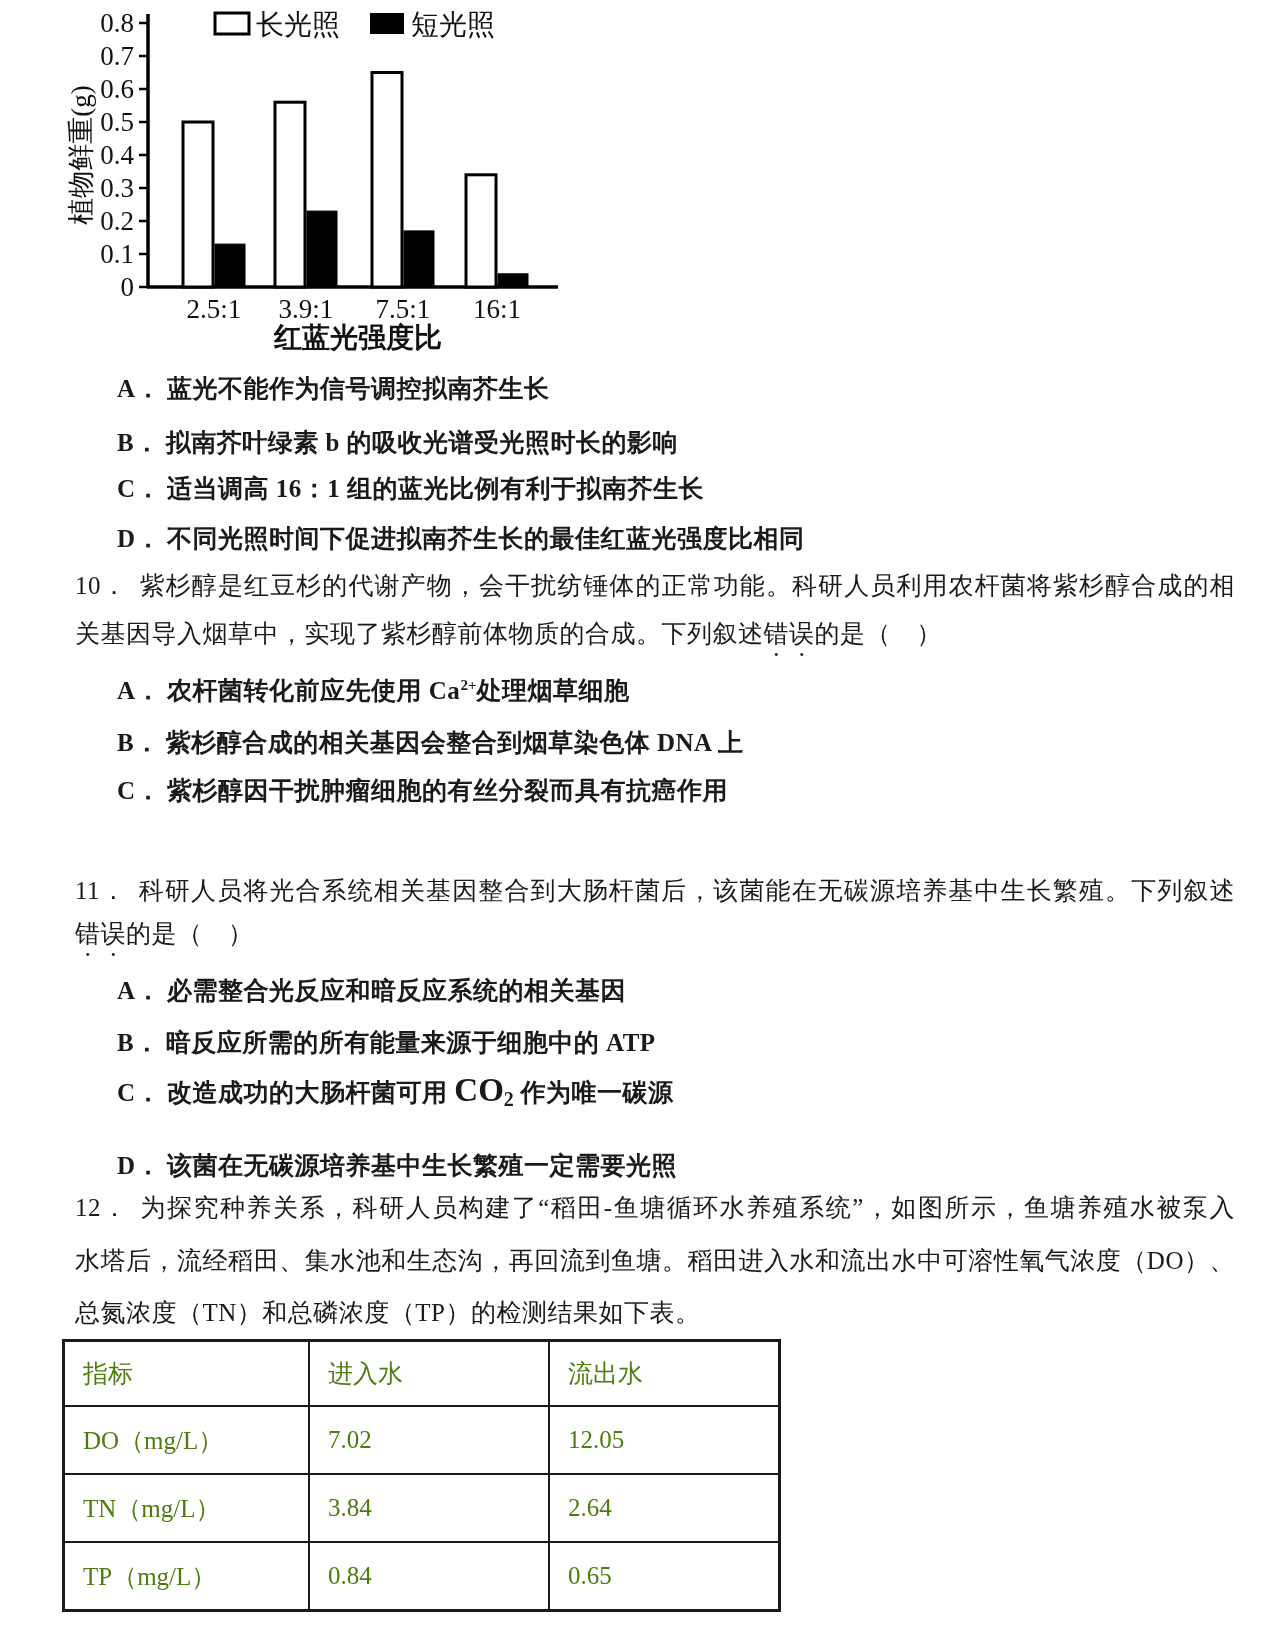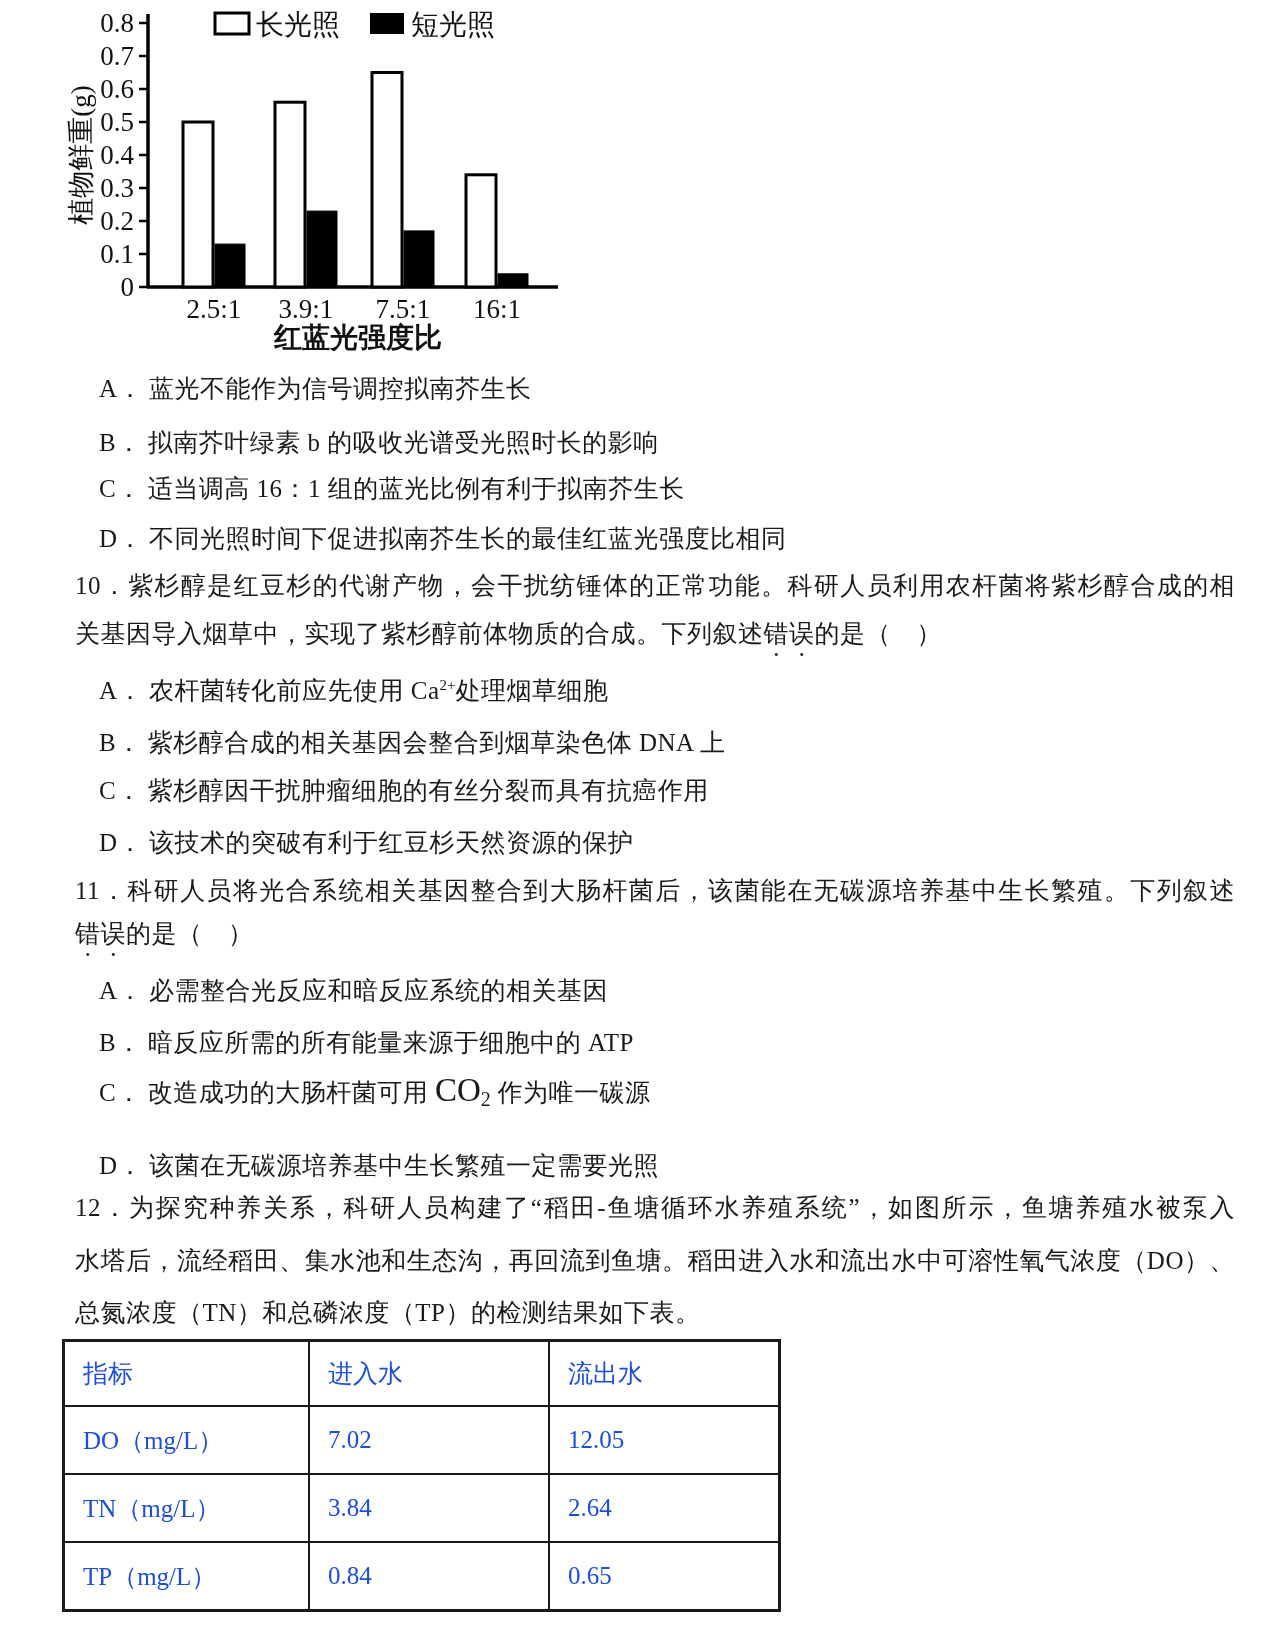--- a/index.html
+++ b/index.html
@@ -6,41 +6,41 @@
   .page{
     position:relative; width:1279px; height:1629px; background:#ffffff;
     font-family:"Liberation Serif","DejaVu Serif",serif;
     color:#1a1a1a; overflow:hidden;
   }
   .line{
     position:absolute; left:75px; font-size:25px; line-height:1.12;
     white-space:nowrap; letter-spacing:0.5px;
   }
   .just{ width:1160px; white-space:normal; text-align:justify; text-align-last:justify; }
-  .opt{ left:99px; }
+  .opt{ left:117px;font-weight:bold; }
   .optlabel{ margin-right:6px; }
-  .qnum{ }
+  .qnum{ margin-right:12px; }
   .emph{
     -webkit-text-emphasis:filled dot; -webkit-text-emphasis-position:under;
     text-emphasis:filled dot; text-emphasis-position:under right;
   }
   sup.ion{ font-size:15px; vertical-align:9px; letter-spacing:0; }
   .formula{ font-size:33px; letter-spacing:0;text-align:right; }
   .formula sub{ font-size:20px; vertical-align:-5px; }
   
   .chart{ position:absolute; left:58px; top:0; }
   .chart text{ font-family:"Liberation Serif","DejaVu Serif",serif; fill:#111111; }
   
   .dtable{
     position:absolute; left:62px; top:1339px;
     border-collapse:collapse; table-layout:fixed;
   }
   .dtable td{
     border:2px solid #1a1a1a; padding:0 0 0 18px;
-    font-size:25px; color:#1d4ed8; vertical-align:middle;
+    font-size:25px; color:#4d7c0f; vertical-align:middle;
   }
   .dtable tr td{ height:66px; }
   .dtable tr.hdr td{ height:63px; }
   .dtable{ border:3px solid #1a1a1a; }
   .c1{ width:225px; } .c2{ width:220px;border-radius:29px; } .c3{ width:210px; }
 </style>
 </head>
 <body>
 
 <div class="page">
@@ -90,21 +90,20 @@
   <div class="line opt" style="top:429px"><span class="optlabel">B．</span><span>拟南芥叶绿素 b 的吸收光谱受光照时长的影响</span></div>
   <div class="line opt" style="top:475px"><span class="optlabel">C．</span><span>适当调高 16：1 组的蓝光比例有利于拟南芥生长</span></div>
   <div class="line opt" style="top:525px"><span class="optlabel">D．</span><span>不同光照时间下促进拟南芥生长的最佳红蓝光强度比相同</span></div>
 
   <div class="line just" style="top:572px"><span class="qnum">10．</span><span>紫杉醇是红豆杉的代谢产物，会干扰纺锤体的正常功能。科研人员利用农杆菌将紫杉醇合成的相</span></div>
   <div class="line" style="top:620px"><span>关基因导入烟草中，实现了紫杉醇前体物质的合成。下列叙述</span><span class="emph">错误</span><span>的是（　）</span></div>
 
   <div class="line opt" style="top:677px"><span class="optlabel">A．</span><span>农杆菌转化前应先使用 Ca</span><sup class="ion">2+</sup><span>处理烟草细胞</span></div>
   <div class="line opt" style="top:729px"><span class="optlabel">B．</span><span>紫杉醇合成的相关基因会整合到烟草染色体 DNA 上</span></div>
   <div class="line opt" style="top:777px"><span class="optlabel">C．</span><span>紫杉醇因干扰肿瘤细胞的有丝分裂而具有抗癌作用</span></div>
-  <div class="line opt" style="top:829px"><span class="optlabel">D．</span><span>该技术的突破有利于红豆杉天然资源的保护</span></div>
 
   <div class="line just" style="top:877px"><span class="qnum">11．</span><span>科研人员将光合系统相关基因整合到大肠杆菌后，该菌能在无碳源培养基中生长繁殖。下列叙述</span></div>
   <div class="line" style="top:920px"><span class="emph">错误</span><span>的是（　）</span></div>
 
   <div class="line opt" style="top:1029px"><span class="optlabel">B．</span><span>暗反应所需的所有能量来源于细胞中的 ATP</span></div>
   <div class="line opt" style="top:977px"><span class="optlabel">A．</span><span>必需整合光反应和暗反应系统的相关基因</span></div>
   <div class="line opt" style="top:1072px"><span class="optlabel">C．</span><span>改造成功的大肠杆菌可用 </span><span class="formula"><span>CO</span><sub>2</sub></span><span> 作为唯一碳源</span></div>
   <div class="line opt" style="top:1152px"><span class="optlabel">D．</span><span>该菌在无碳源培养基中生长繁殖一定需要光照</span></div>
 
   <div class="line just" style="top:1194px"><span class="qnum">12．</span><span>为探究种养关系，科研人员构建了“稻田-鱼塘循环水养殖系统”，如图所示，鱼塘养殖水被泵入</span></div>

